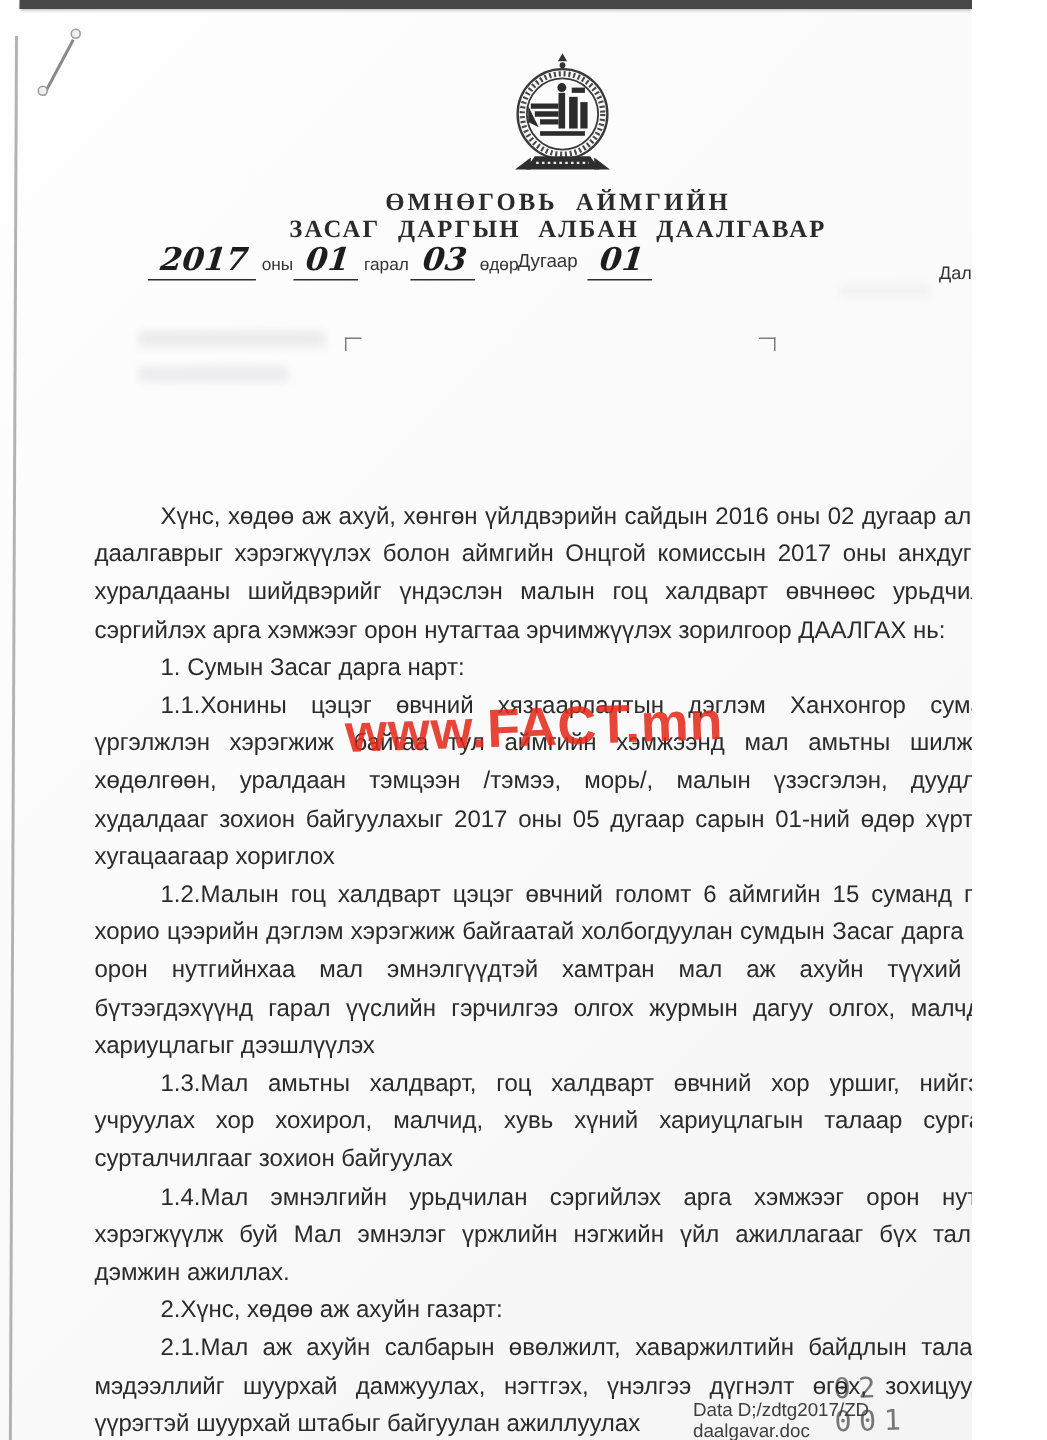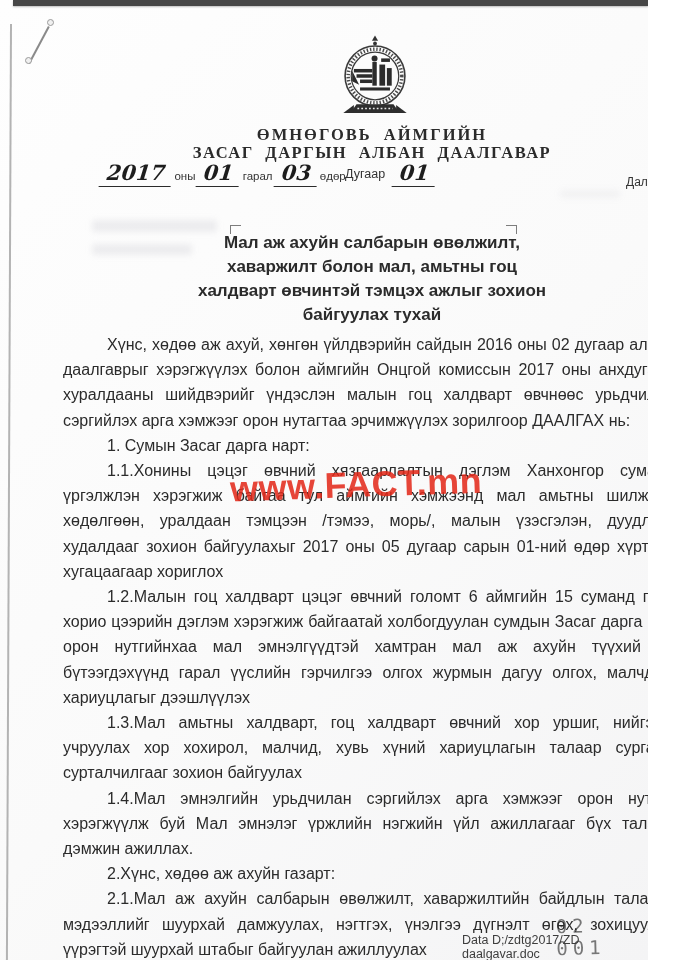--- a/index.html
+++ b/index.html
@@ -103,26 +103,20 @@
     <span class="dlabel">өдөр</span>
   </div>
   <div class="num-group">
     <span class="num-label">Дугаар</span>
     <span class="hand blank">01</span>
   </div>
   <div class="place">Даланзадгад</div>
 
   <div class="bracket tl"></div>
   <div class="bracket tr"></div>
-  <div class="centered title">
-    <div>Мал аж ахуйн салбарын өвөлжилт,</div>
-    <div>хаваржилт болон мал, амьтны гоц</div>
-    <div>халдварт өвчинтэй тэмцэх ажлыг зохион</div>
-    <div>байгуулах тухай</div>
-  </div>
 
   <div class="body">
     <p>Хүнс, хөдөө аж ахуй, хөнгөн үйлдвэрийн сайдын 2016 оны 02 дугаар албан даалгаврыг хэрэгжүүлэх болон аймгийн Онцгой комиссын 2017 оны анхдугаар хуралдааны шийдвэрийг үндэслэн малын гоц халдварт өвчнөөс урьдчилан сэргийлэх арга хэмжээг орон нутагтаа эрчимжүүлэх зорилгоор ДААЛГАХ нь:</p>
     <p>1. Сумын Засаг дарга нарт:</p>
     <p>1.1.Хонины цэцэг өвчний хязгаарлалтын дэглэм Ханхонгор суманд үргэлжлэн хэрэгжиж байгаа тул аймгийн хэмжээнд мал амьтны шилжилт хөдөлгөөн, уралдаан тэмцээн /тэмээ, морь/, малын үзэсгэлэн, дуудлага худалдааг зохион байгуулахыг 2017 оны 05 дугаар сарын 01-ний өдөр хүртэлх хугацаагаар хориглох</p>
     <p>1.2.Малын гоц халдварт цэцэг өвчний голомт 6 аймгийн 15 суманд гарч хорио цээрийн дэглэм хэрэгжиж байгаатай холбогдуулан сумдын Засаг дарга нар орон нутгийнхаа мал эмнэлгүүдтэй хамтран мал аж ахуйн түүхий эд бүтээгдэхүүнд гарал үүслийн гэрчилгээ олгох журмын дагуу олгох, малчдын хариуцлагыг дээшлүүлэх</p>
     <p>1.3.Мал амьтны халдварт, гоц халдварт өвчний хор уршиг, нийгэмд учруулах хор хохирол, малчид, хувь хүний хариуцлагын талаар сургалт, сурталчилгааг зохион байгуулах</p>
     <p>1.4.Мал эмнэлгийн урьдчилан сэргийлэх арга хэмжээг орон нутагт хэрэгжүүлж буй Мал эмнэлэг үржлийн нэгжийн үйл ажиллагааг бүх талаар дэмжин ажиллах.</p>
     <p>2.Хүнс, хөдөө аж ахуйн газарт:</p>
     <p>2.1.Мал аж ахуйн салбарын өвөлжилт, хаваржилтийн байдлын талаарх мэдээллийг шуурхай дамжуулах, нэгтгэх, үнэлгээ дүгнэлт өгөх, зохицуулах үүрэгтэй шуурхай штабыг байгуулан ажиллуулах</p>

